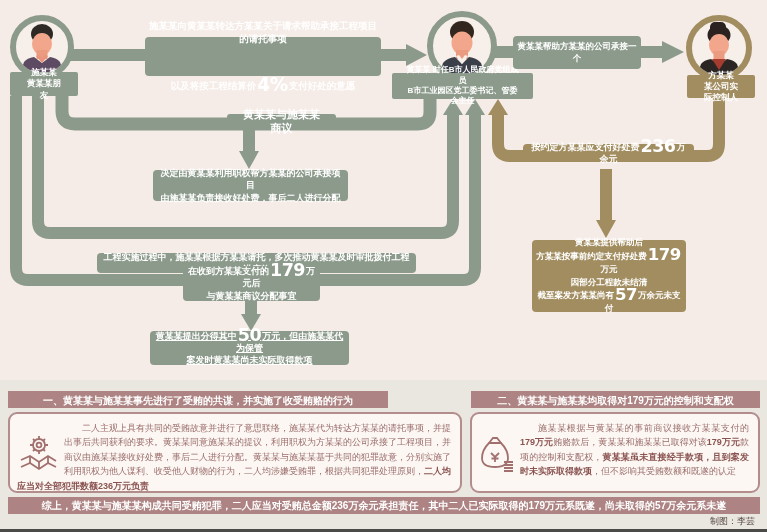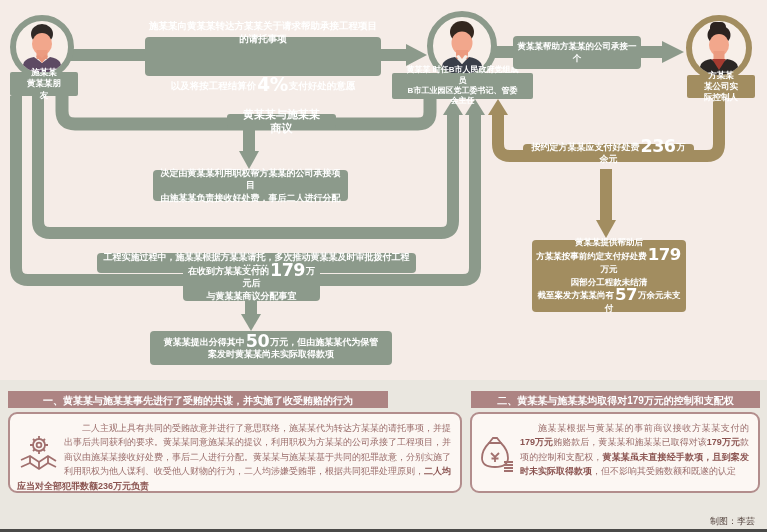--- a/index.html
+++ b/index.html
@@ -148,21 +148,21 @@
 
   <div class="fbox" style="left:97px;top:224px;width:319px;height:20px;margin-top:29px;">
     <div>工程实施过程中，施某某根据方某某请托，多次推动黄某某及时审批拨付工程进度款</div>
   </div>
 
   <div class="fbox" style="left:183px;top:266px;width:137px;height:35px;text-align:center;">
     <div><span>在收到方某某支付的</span><span class="n">179</span><span>万元后</span></div>
     <div>与黄某某商议分配事宜</div>
   </div>
 
-  <div class="fbox" style="left:150px;top:331px;width:242px;height:34px;">
+  <div class="fbox" style="left:150px;top:331px;width:199px;height:34px;text-decoration:underline;">
     <div><span>黄某某提出分得其中</span><span class="n">50</span><span>万元，但由施某某代为保管</span></div>
     <div>案发时黄某某尚未实际取得款项</div>
   </div>
 
   <div class="fbox tan" style="left:523px;top:144px;width:171px;height:18px;">
     <div><span>按约定方某某应支付好处费</span><span class="n">236</span><span>万余元</span></div>
   </div>
 
   <div class="fbox tan" style="left:532px;top:240px;width:154px;height:72px;font-size:8.5px;line-height:1.55;">
     <div>黄某某提供帮助后</div>
@@ -199,17 +199,20 @@
       <g stroke="#a1706e" fill="none" stroke-width="1.8">
         <path d="M10 9 L14 4 H18 L22 9"></path>
         <path d="M10 9 H22 Q29 16 29 24 Q29 33 16 33 Q3 33 3 24 Q3 16 10 9 Z"></path>
         <path d="M12 19 L16 23 L20 19 M16 23 V28 M12.5 24.5 H19.5"></path>
         <path d="M25 28 H34 M25 31 H34 M25 34 H34 M25 37 H34"></path>
       </g>
     </svg>
     <p><span>施某某根据与黄某某的事前商议接收方某某支付的</span><b>179万元</b><span>贿赂款后，黄某某和施某某已取得对该</span><b>179万元</b><span>款项的控制和支配权，</span><b>黄某某虽未直接经手款项，且到案发时未实际取得款项</b><span>，但不影响其受贿数额和既遂的认定</span></p>
   </div>
 
+  <div id="conclusion-bar">
+    <span>综上，黄某某与施某某构成共同受贿犯罪，二人应当对受贿总金额236万余元承担责任，其中二人已实际取得的179万元系既遂，尚未取得的57万余元系未遂</span>
+  </div>
 
   <div id="credit">制图：李芸</div>
   <div id="bottom-strip"></div>
 
 </div>
 
 </body></html>

